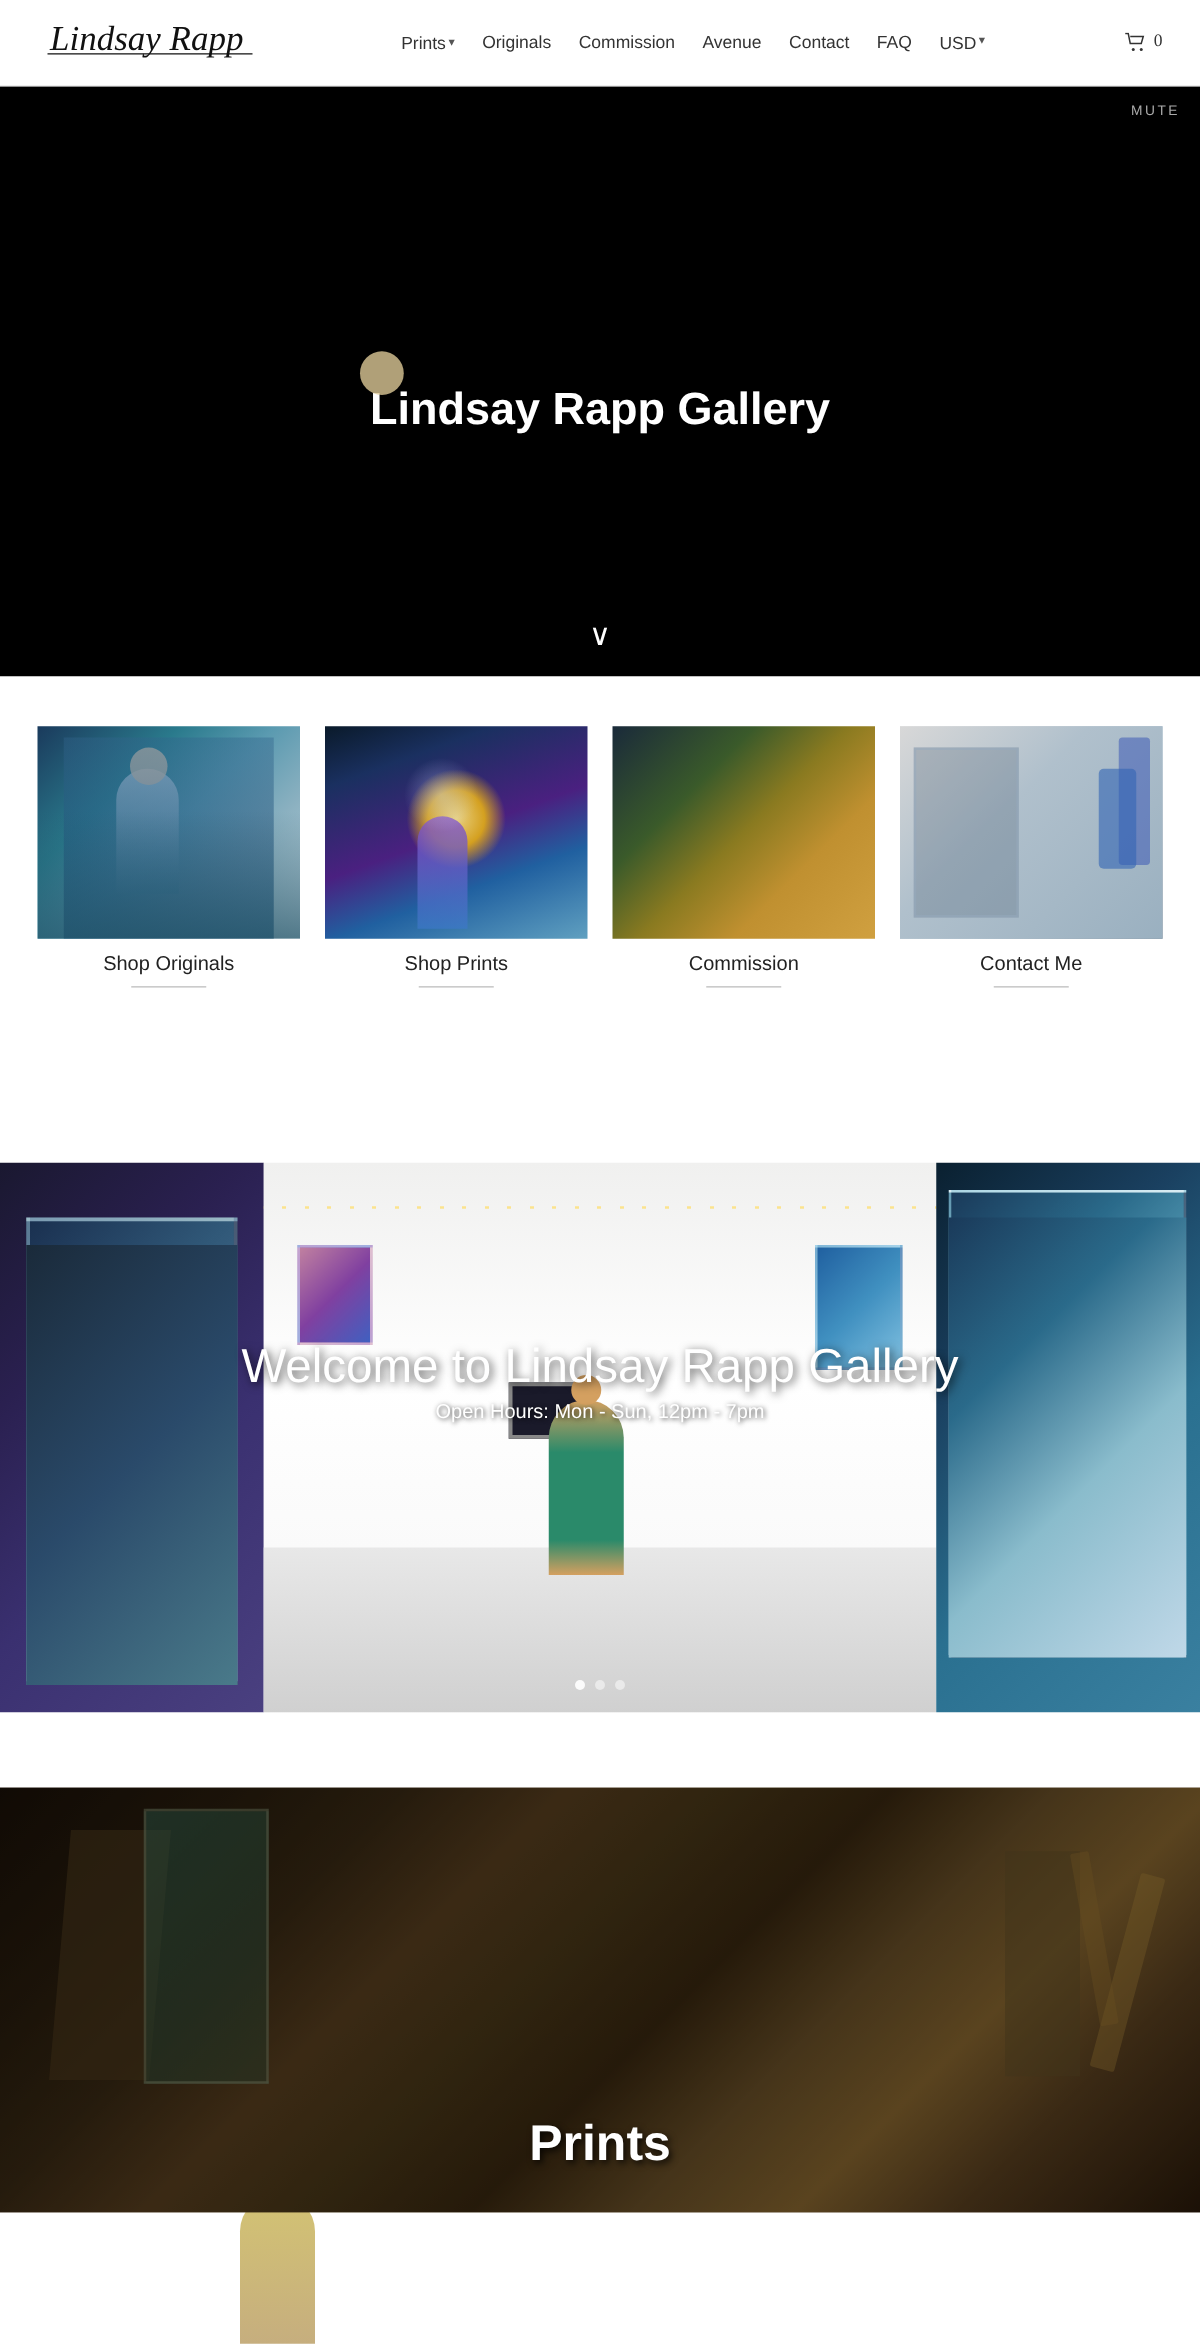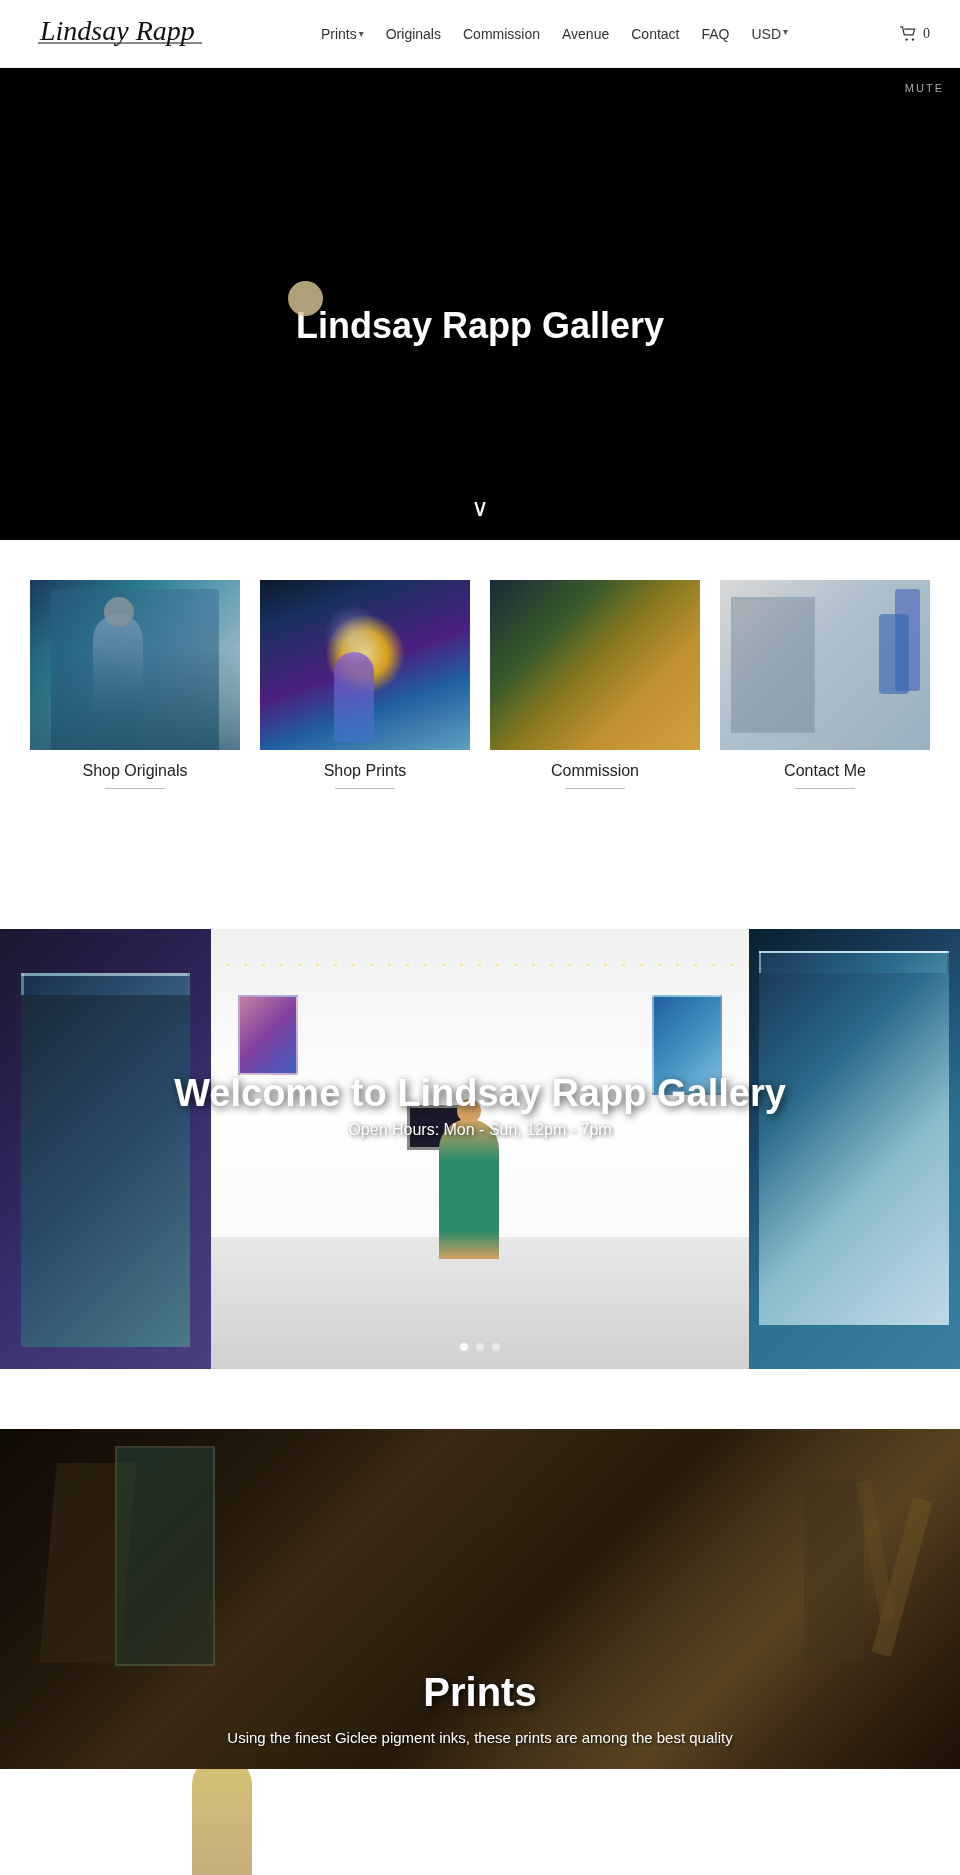--- a/index.html
+++ b/index.html
@@ -230,21 +230,21 @@
       position: absolute;
       top: 40%;
       left: 50%;
       transform: translate(-50%, -50%);
       text-align: center;
       color: #fff;
       z-index: 5;
     }
     .gallery-title {
       font-size: 38px;
-      font-weight: bold;
+      font-weight: normal;
       font-family: Arial, sans-serif;
       text-shadow: 2px 2px 8px rgba(0,0,0,0.7);
       white-space: nowrap;
     }
     .gallery-address {
       font-size: 16px;
       margin-top: 10px;
       text-shadow: 1px 1px 4px rgba(0,0,0,0.8);
       font-family: Arial, sans-serif;
     }
@@ -469,17 +469,16 @@
     <div style="position:absolute;top:10%;left:5%;width:80px;height:200px;background:rgba(80,60,30,0.6);transform:skewX(-5deg);"></div>
     <div style="position:absolute;top:5%;left:12%;width:100px;height:220px;background:linear-gradient(135deg,rgba(60,120,100,0.5),rgba(40,80,60,0.4));border:2px solid rgba(200,180,140,0.3);"></div>
     <div style="position:absolute;top:15%;right:10%;width:60px;height:180px;background:rgba(100,80,40,0.5);"></div>
 
     <div style="position:absolute;top:20%;right:5%;width:20px;height:160px;background:rgba(180,140,60,0.4);transform:rotate(15deg);border-radius:2px;"></div>
     <div style="position:absolute;top:15%;right:8%;width:15px;height:140px;background:rgba(160,120,50,0.4);transform:rotate(-10deg);border-radius:2px;"></div>
   </div>
   <div class="prints-overlay"></div>
   <div class="prints-content">
     <h2 class="prints-title">Prints</h2>
-    <p class="prints-subtitle">Using the finest Giclee pigment inks, these prints are among the best quality</p>
   </div>
 </section>
 
 <div class="bottom-space"></div>
 
 </body></html>

